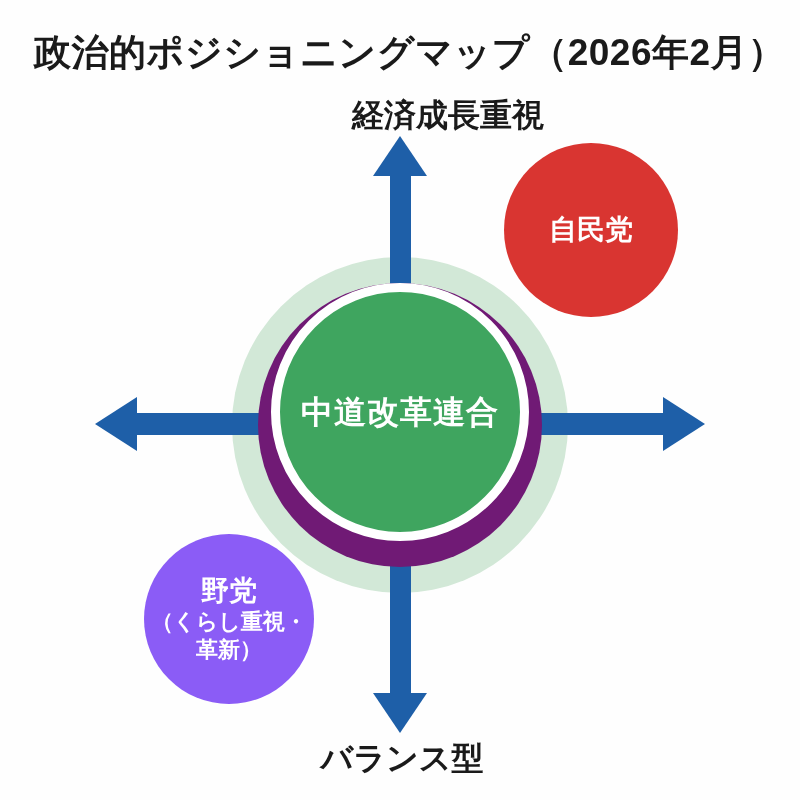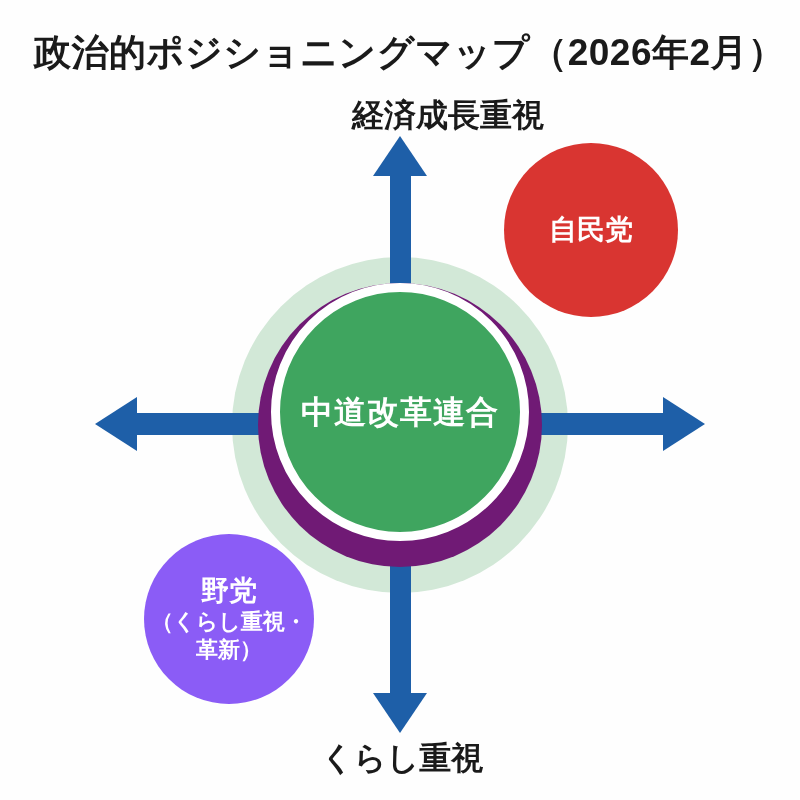--- a/index.html
+++ b/index.html
@@ -139,21 +139,21 @@
   }
 </style>
 </head>
 <body>
 
 <div class="canvas">
 
   <div class="page-title">政治的ポジショニングマップ（2026年2月）</div>
 
   <div class="axis-label axis-top">経済成長重視</div>
-  <div class="axis-label axis-bottom">くらし重視</div>
+  <div class="axis-label axis-bottom">バランス型</div>
 
   <div class="center-halo"></div>
 
   <div class="arrow-part v-shaft"></div>
   <div class="arrow-part h-shaft"></div>
   <div class="arrow-part head head-up"></div>
   <div class="arrow-part head head-down"></div>
   <div class="arrow-part head head-left"></div>
   <div class="arrow-part head head-right"></div>
 

